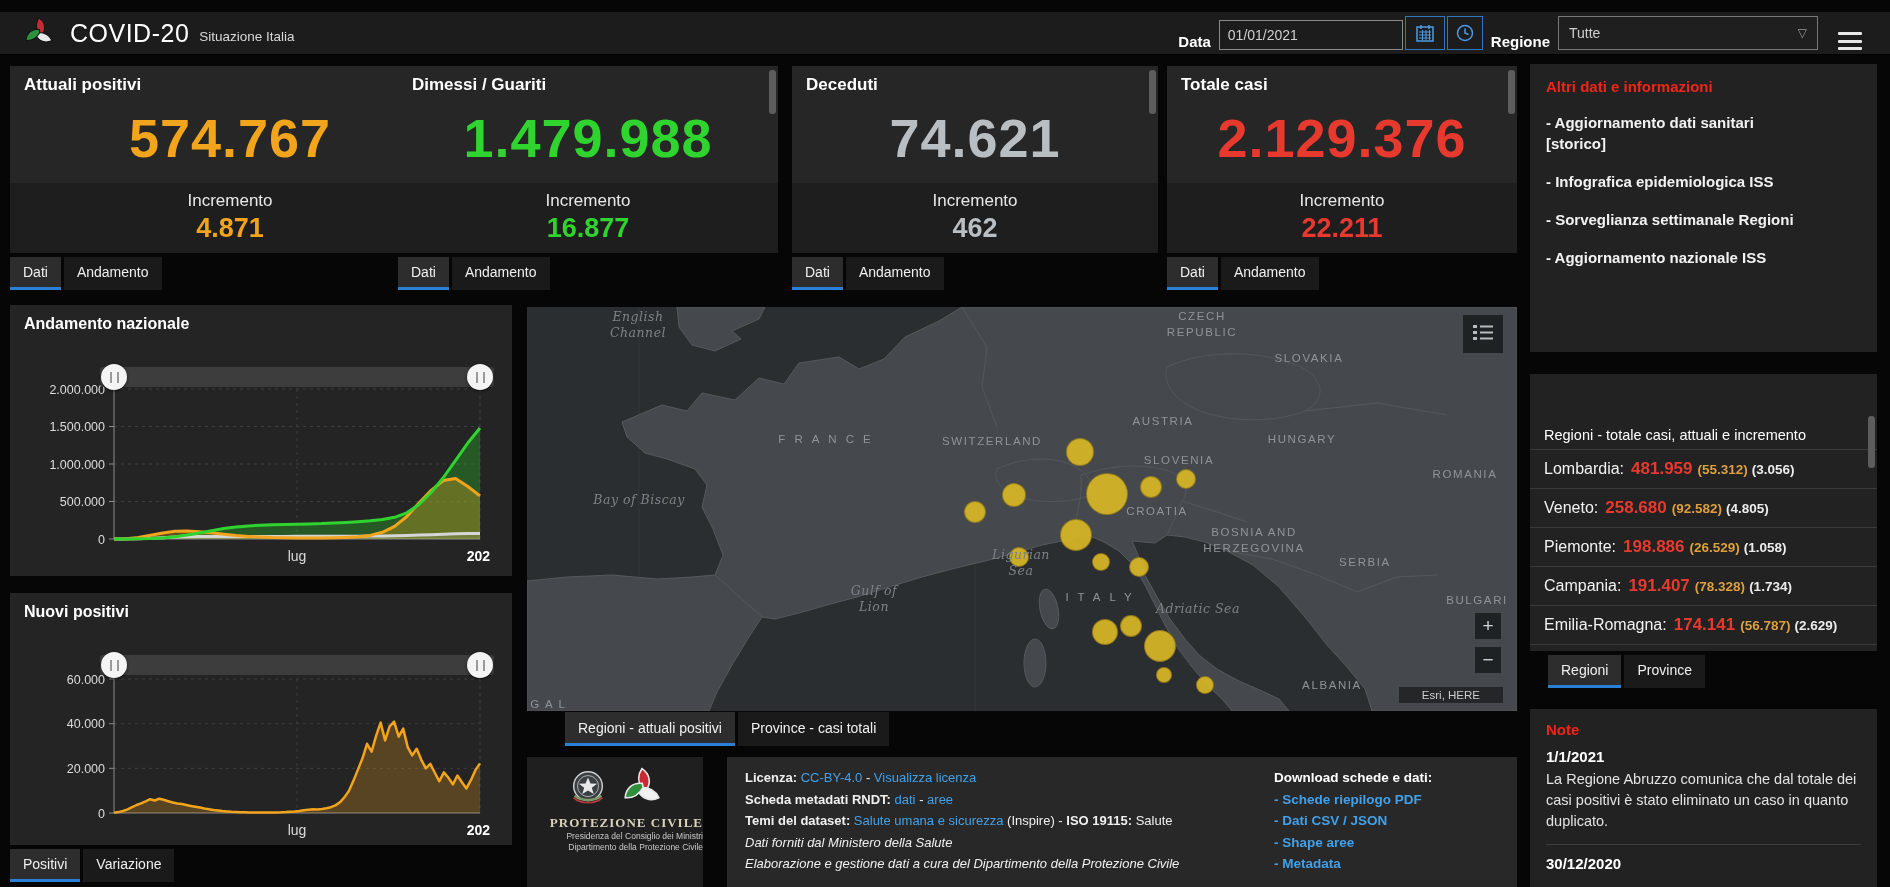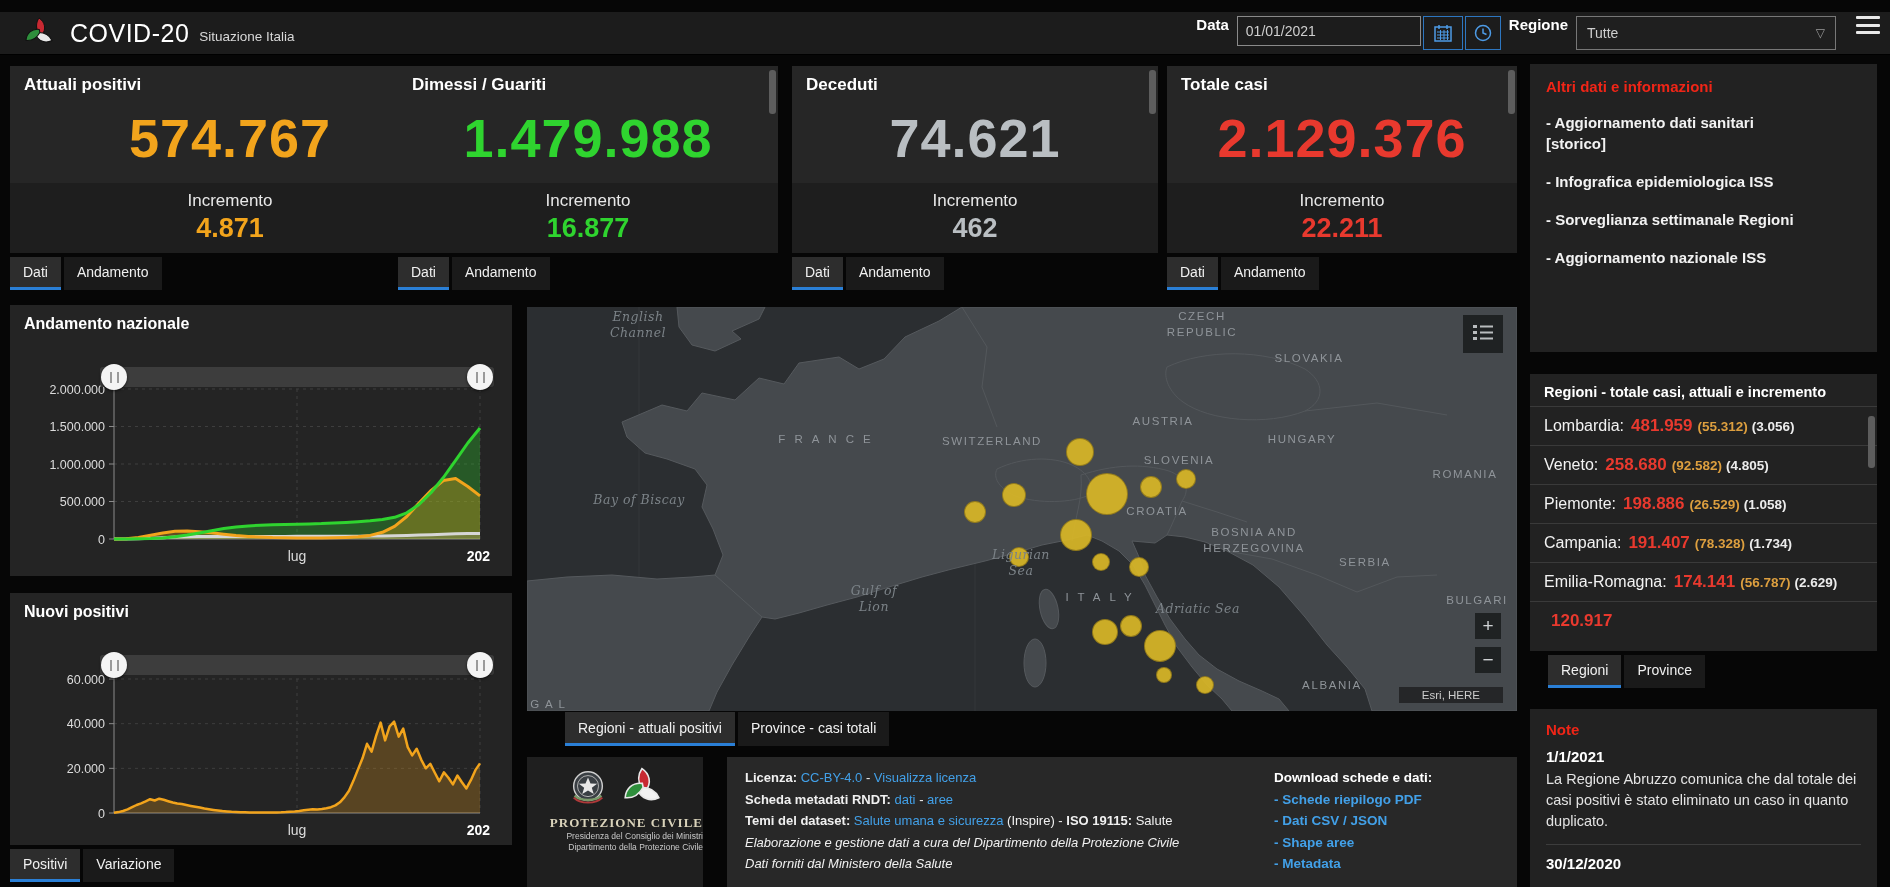--- a/index.html
+++ b/index.html
@@ -4,21 +4,21 @@
 <style>
   html,body{margin:0;padding:0;background:#000;}
   .app{position:relative;width:1890px;height:887px;background:#060606;overflow:hidden;
        font-family:"Liberation Sans",sans-serif;color:#fff;}
   
   .topbar{position:absolute;left:0;top:12px;width:100%;height:42px;background:#1c1c1c;
           display:flex;align-items:center;border-bottom:1px solid #000;}
   .pc-logo{width:34px;height:34px;margin-left:22px;flex:0 0 auto;}
   .app-title{font-size:25px;font-weight:400;letter-spacing:.5px;margin-left:14px;color:#fff;}
   .app-sub{font-size:13.5px;color:#d8d8d8;margin-left:10px;margin-top:7px;}
-  .topbar-right{margin-left:auto;display:flex;align-items:flex-start;padding-right:10px;}
+  .topbar-right{margin-left:auto;display:flex;align-items:flex-end;padding-right:28px;}
   .tb-label{font-weight:700;font-size:15px;margin:0 8px;}
   .date-input{width:166px;height:28px;background:#1c1c1c;border:1px solid #8a8a8a;color:#cfcfcf;
               font-size:14px;padding:0 8px;font-family:"Liberation Sans",sans-serif;}
   .icon-btn{width:38px;height:32px;border:1px solid #2d76c0;background:#1c1c1c;display:flex;
             align-items:center;justify-content:center;margin-left:2px;cursor:pointer;}
   .select-box{width:238px;height:32px;border:1px solid #777;background:#1f1f1f;display:flex;
               align-items:center;color:#cfcfcf;font-size:14px;padding:0 10px;justify-content:space-between;}
   .caret{color:#9a9a9a;font-size:12px;}
   .hamburger{width:24px;height:18px;margin-left:20px;display:flex;flex-direction:column;justify-content:space-between;cursor:pointer;}
   .hamburger div{height:3px;background:#e8e8e8;border-radius:1px;}
@@ -67,21 +67,21 @@
   .seg-b{font-weight:700;}
   .seg-i{font-style:italic;}
   .seg-l{color:#42a0e8;cursor:pointer;}
   .dl-col{position:absolute;left:547px;top:10px;font-size:13.5px;line-height:21.5px;}
   .dl-title{font-weight:700;color:#fff;}
   .dl-link{color:#42a0e8;font-weight:700;cursor:pointer;}
   
   .rpanel{position:absolute;left:1530px;width:347px;background:#222222;overflow:hidden;}
   .red-h{color:#f02517;font-weight:700;font-size:15px;}
   .altri-link{font-size:15px;font-weight:700;color:#f2f2f2;white-space:pre-line;line-height:1.4;margin-top:17px;cursor:pointer;}
-  .reg-title{font-size:14.5px;font-weight:700;padding:10px 14px 6px 14px;}
+  .reg-title{font-size:14.5px;font-weight:400;padding:10px 14px 6px 14px;margin-top:43px;}
   .reg-row{height:38px;display:flex;align-items:center;padding:0 14px;border-top:1px solid #3a3a3a;white-space:nowrap;cursor:pointer;}
   .reg-name{font-size:16px;color:#f2f2f2;}
   .reg-total{font-size:17px;font-weight:700;color:#e8392e;margin-left:7px;}
   .reg-att{font-size:13.5px;font-weight:700;color:#dd9f3f;margin-left:5px;}
   .reg-inc{font-size:13.5px;font-weight:700;color:#ececec;margin-left:4px;}
   .note-date{font-size:15px;font-weight:700;margin-top:10px;}
   .note-text{font-size:14.5px;color:#e3e3e3;line-height:1.45;margin-top:4px;}
   .note-entry + .note-entry{border-top:1px solid #3d3d3d;margin-top:12px;}
 </style>
 </head>
@@ -392,22 +392,22 @@
     <div class="logo-name">PROTEZIONE CIVILE</div>
     <div class="logo-line">Presidenza del Consiglio dei Ministri</div>
     <div class="logo-line">Dipartimento della Protezione Civile</div>
   </div>
 
   <div class="info-card">
     <div class="info-lines" id="info-lines">
         <div><span class="seg-b ">Licenza: </span><span class="seg-l">CC-BY-4.0</span><span> - </span><span class="seg-l">Visualizza licenza</span></div>
         <div><span class="seg-b ">Scheda metadati RNDT: </span><span class="seg-l">dati</span><span> - </span><span class="seg-l">aree</span></div>
         <div><span class="seg-b ">Temi del dataset: </span><span class="seg-l">Salute umana e sicurezza</span><span> (Inspire) - </span><span class="seg-b ">ISO 19115: </span><span>Salute</span></div>
+        <div><span class="seg-i ">Dati forniti dal Ministero della Salute</span></div>
         <div><span class="seg-i ">Elaborazione e gestione dati a cura del Dipartimento della Protezione Civile</span></div>
-        <div><span class="seg-i ">Dati forniti dal Ministero della Salute</span></div>
       </div>
     <div class="dl-col">
       <div class="dl-title">Download schede e dati:</div>
       <div id="dl-links">
           <div class="dl-link">- Schede riepilogo PDF</div>
           <div class="dl-link">- Dati CSV / JSON</div>
           <div class="dl-link">- Shape aree</div>
           <div class="dl-link">- Metadata</div>
         </div>
     </div>

